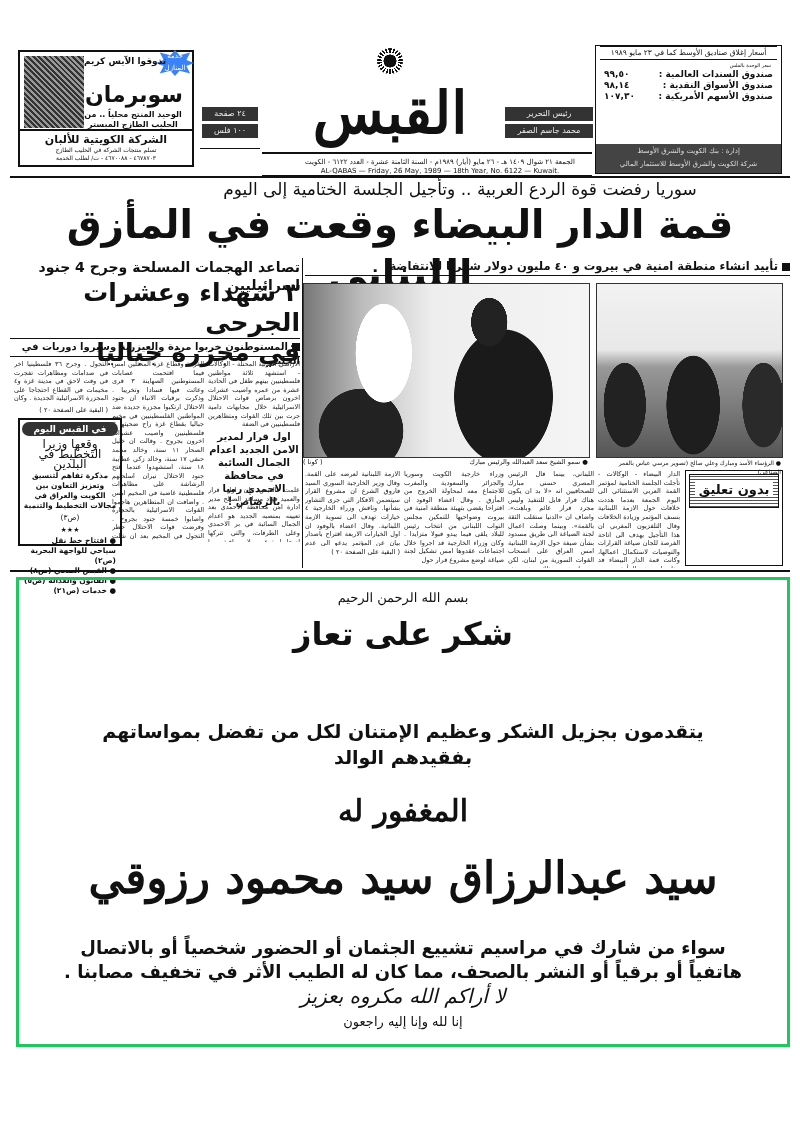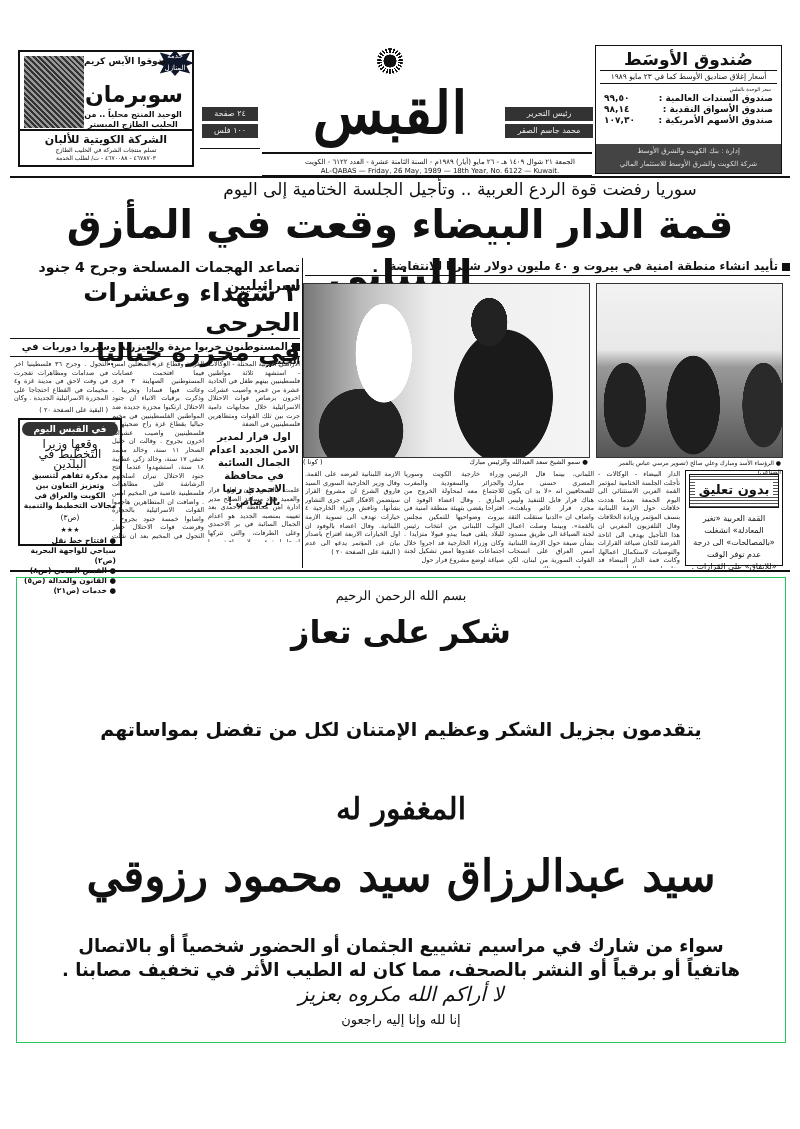--- a/index.html
+++ b/index.html
@@ -4,21 +4,21 @@
 <style>
   html,body{margin:0;padding:0;background:#fff;}
   body{width:800px;height:1129px;position:relative;overflow:hidden;font-family:"DejaVu Sans",sans-serif;color:#111;}
   .abs{position:absolute;}
   .rtl{direction:rtl;}
   .rule{position:absolute;background:#111;}
   .ad-super{left:18px;top:50px;width:172px;height:113px;border:2px solid #111;background:#fff;}
   .ad-super .photo{position:absolute;left:4px;top:4px;width:60px;height:72px;background:repeating-linear-gradient(45deg,#333 0 2px,#999 2px 4px);}
   .ad-super .head{position:absolute;right:4px;top:4px;width:104px;text-align:left;font-size:9px;font-weight:bold;line-height:11px;}
   .ad-super .brand{position:absolute;right:6px;top:30px;width:104px;text-align:center;font-size:22px;font-weight:bold;letter-spacing:-1px;}
-  .ad-super .star{position:absolute;right:-2px;top:-2px;width:38px;height:26px;background:#0f172a;color:#fff;font-size:7px;text-align:center;line-height:12px;clip-path:polygon(50% 0,62% 20%,90% 10%,80% 38%,100% 50%,80% 62%,90% 90%,62% 80%,50% 100%,38% 80%,10% 90%,20% 62%,0 50%,20% 38%,10% 10%,38% 20%);}
+  .ad-super .star{position:absolute;right:-2px;top:-2px;width:38px;height:26px;background:#3b82f6;color:#fff;font-size:7px;text-align:center;line-height:12px;clip-path:polygon(50% 0,62% 20%,90% 10%,80% 38%,100% 50%,80% 62%,90% 90%,62% 80%,50% 100%,38% 80%,10% 90%,20% 62%,0 50%,20% 38%,10% 10%,38% 20%);}
   .ad-super .tag{position:absolute;right:4px;top:58px;width:110px;text-align:center;font-size:8px;line-height:10px;font-weight:bold;}
   .ad-super .company{position:absolute;left:0;right:0;bottom:0;height:34px;border-top:2px solid #111;text-align:center;}
   .ad-super .company .n{font-size:11px;font-weight:bold;line-height:13px;margin-top:2px;}
   .ad-super .company .s{font-size:6px;line-height:8px;}
   .price-box{left:202px;width:56px;height:14px;background:#333;color:#eee;font-size:8px;text-align:center;line-height:14px;}
   .logo-wrap{left:290px;top:48px;width:200px;height:90px;}
   .logo-text{position:absolute;left:0;right:0;top:35px;text-align:center;font-family:"DejaVu Serif",serif;font-weight:bold;font-size:58px;line-height:60px;letter-spacing:-2px;}
   .sun{position:absolute;left:87px;top:0;width:26px;height:26px;border-radius:50%;background:radial-gradient(circle,#111 0 35%,#fff 36% 45%,transparent 46%),repeating-conic-gradient(#111 0 8deg,#fff 8deg 16deg);}
   .editor-box{left:505px;width:88px;height:14px;background:#333;color:#eee;font-size:8px;text-align:center;line-height:14px;}
   .dateline{left:280px;top:158px;width:320px;text-align:center;font-size:7px;line-height:9px;}
@@ -49,21 +49,21 @@
       linear-gradient(180deg,#f2f2f2 0,#e8e8e8 38%,#999 48%,#555 100%);}
   .caption{font-size:6.5px;line-height:9px;}
   .box-today{left:18px;top:418px;width:100px;height:124px;border:2px solid #111;}
   .box-today .hd{background:#333;color:#fff;font-size:9px;font-weight:bold;text-align:center;line-height:14px;margin:2px;border-radius:7px;}
   .box-today .bd{font-size:7.5px;line-height:10px;text-align:center;padding:1px 3px;}
   .box-today .li{font-size:7.5px;font-weight:bold;line-height:10px;text-align:right;padding:0 4px;}
   .box-promo{left:685px;top:470px;width:96px;height:94px;border:1px solid #111;}
   .box-promo .hd{height:32px;margin:3px;border:1px solid #111;background:repeating-linear-gradient(0deg,#555 0 1px,#fff 1px 3px);text-align:center;font-size:13px;font-weight:bold;line-height:30px;}
   .box-promo .hd span{background:#fff;padding:0 4px;}
   .box-promo .bd{font-size:8px;line-height:12px;text-align:center;padding:2px 4px;}
-  .death-frame{left:16px;top:577px;width:768px;height:464px;border:1px solid #22c55e;}
+  .death-frame{left:16px;top:577px;width:768px;height:464px;border:3px solid #22c55e;}
   .ad-line{position:absolute;left:0;right:0;text-align:center;}
 </style>
 </head>
 <body>
 
 <div class="abs ad-super rtl">
   <div class="photo"></div>
   <div class="star">خدمة المنازل</div>
   <div class="head">تذوقوا الآيس كريم</div>
   <div class="brand">سوبرمان</div>
@@ -88,21 +88,20 @@
 <div class="abs editor-box rtl" style="top:124px">محمد جاسم الصقر</div>
 
 <div class="rule" style="left:262px;top:152px;width:330px;height:2px"></div>
 <div class="abs dateline">
   <div class="rtl">الجمعة ٢١ شوال ١٤٠٩ هـ - ٢٦ مايو (أيار) ١٩٨٩م - السنة الثامنة عشرة - العدد ٦١٢٢ - الكويت</div>
   <div>AL-QABAS — Friday, 26 May, 1989 — 18th Year, No. 6122 — Kuwait.</div>
 </div>
 <div class="rule" style="left:262px;top:175px;width:330px;height:2px"></div>
 
 <div class="abs fund rtl">
-  <div class="title">صُندوق الأوسَط</div>
   <div class="sub">أسعار إغلاق صناديق الأوسط كما في ٢٣ مايو ١٩٨٩</div>
   <div class="unit">سعر الوحدة بالفلس</div>
   <div class="row">
       <span>صندوق السندات العالمية :</span>
       <span>٩٩,٥٠</span>
     </div>
   <div class="row">
       <span>صندوق الأسواق النقدية :</span>
       <span>٩٨,١٤</span>
     </div>
@@ -163,28 +162,28 @@
 
 <div class="abs col-text rtl" style="left:598px;top:470px;width:82px;height:52px;overflow:hidden">الدار البيضاء - الوكالات - تأجلت الجلسة الختامية لمؤتمر القمة العربي الاستثنائي الى اليوم الجمعة بعدما هددت خلافات حول الازمة اللبنانية بنسف المؤتمر وزيادة الخلافات العربية .</div>
 <div class="abs col-text rtl" style="left:598px;top:522px;width:82px;height:46px;overflow:hidden">وقال التلفزيون المغربي ان هذا التأجيل يهدف الى اتاحة الفرصة للجان صياغة القرارات والتوصيات لاستكمال اعمالها، وكانت قمة الدار البيضاء قد دخلت امس في المأزق</div>
 <div class="abs col-text rtl" style="left:508px;top:470px;width:86px;height:98px;overflow:hidden">اللبناني، بينما قال الرئيس المصري حسني مبارك للصحافيين انه «لا بد ان يكون هناك قرار قابل للتنفيذ وليس مجرد قرار عائم وباهت». واضاف ان «الدنيا ستقلب الثقة بالقمة». وبينما وصلت اعمال لجنة الصياغة الى طريق مسدود بشأن صيغة حول الازمة اللبنانية امس العراق على انسحاب القوات السورية من لبنان، لكن سوريا رفضت ذلك. وفي هذه الاثناء دعا العاهل المغربي الملك الحسن الثاني</div>
 <div class="abs col-text rtl" style="left:404px;top:470px;width:100px;height:98px;overflow:hidden">وزراء خارجية الكويت وسوريا والجزائر والسعودية والمغرب للاجتماع معه لمحاولة الخروج من المأزق . وقال اعضاء الوفود ان اقتراحا يقضي بتهيئة منطقة امنية في بيروت وضواحيها للتمكين مجلس النواب اللبناني من انتخاب رئيس للبلاد يلقى فيما يبدو قبولا متزايدا . وكان وزراء الخارجية قد اجروا خلال اجتماعات عقدوها امس تشكيل لجنة صياغة لوضع مشروع قرار حول</div>
 <div class="abs col-text rtl" style="left:305px;top:470px;width:95px;height:76px;overflow:hidden">الازمة اللبنانية لعرضه على القمة. وقال وزير الخارجية السوري السيد فاروق الشرع ان مشروع القرار سيتضمن الافكار التي جرى التشاور بشأنها. وناقش وزراء الخارجية ٤ خيارات تهدف الى تسوية الازمة اللبنانية. وقال اعضاء بالوفود ان اول الخيارات الاربعة اقتراح باصدار بيان عن المؤتمر يدعو الى عدم وجود قوات</div>
 <div class="abs caption rtl" style="left:305px;top:548px;width:95px">( البقية على الصفحة ٢٠ )</div>
 
 <div class="abs box-promo rtl">
   <div class="hd"><span>بدون تعليق</span></div>
-  <div class="bd">القمة العربية «تغير المعادلة» انشغلت «بالمصالحات» الى درجة عدم توفر الوقت «للاتفاق» على القرارات .</div>
 </div>
 
 <div class="rule" style="left:10px;top:570px;width:780px;height:2px"></div>
 
 <div class="abs death-frame rtl">
   <div class="ad-line" style="top:10px;font-family:'DejaVu Serif',serif;font-size:13px">بسم الله الرحمن الرحيم</div>
   <div class="ad-line" style="top:34px;font-size:32px;font-weight:bold;line-height:40px">شكر على تعاز</div>
   <div class="ad-line" style="top:138px;font-size:19px;font-weight:bold;line-height:26px">يتقدمون بجزيل الشكر وعظيم الإمتنان لكل من تفضل بمواساتهم</div>
+  <div class="ad-line" style="top:164px;font-size:19px;font-weight:bold;line-height:26px">بفقيدهم الوالد</div>
   <div class="ad-line" style="top:212px;font-family:'DejaVu Serif',serif;font-size:30px;font-weight:bold;line-height:38px">المغفور له</div>
   <div class="ad-line" style="top:258px;font-family:'DejaVu Serif',serif;font-size:44px;font-weight:bold;line-height:80px">سيد عبدالرزاق سيد محمود رزوقي</div>
   <div class="ad-line" style="top:356px;font-size:18px;font-weight:bold;line-height:24px">سواء من شارك في مراسيم تشييع الجثمان أو الحضور شخصياً أو بالاتصال</div>
   <div class="ad-line" style="top:380px;font-size:18px;font-weight:bold;line-height:24px">هاتفياً أو برقياً أو النشر بالصحف، مما كان له الطيب الأثر في تخفيف مصابنا .</div>
   <div class="ad-line" style="top:406px;font-family:'DejaVu Serif',serif;font-size:20px;font-style:italic;line-height:20px">لا أراكم الله مكروه بعزيز</div>
   <div class="ad-line" style="top:432px;font-size:13px;line-height:20px">إنا لله وإنا إليه راجعون</div>
 </div>
 
 </body></html>

